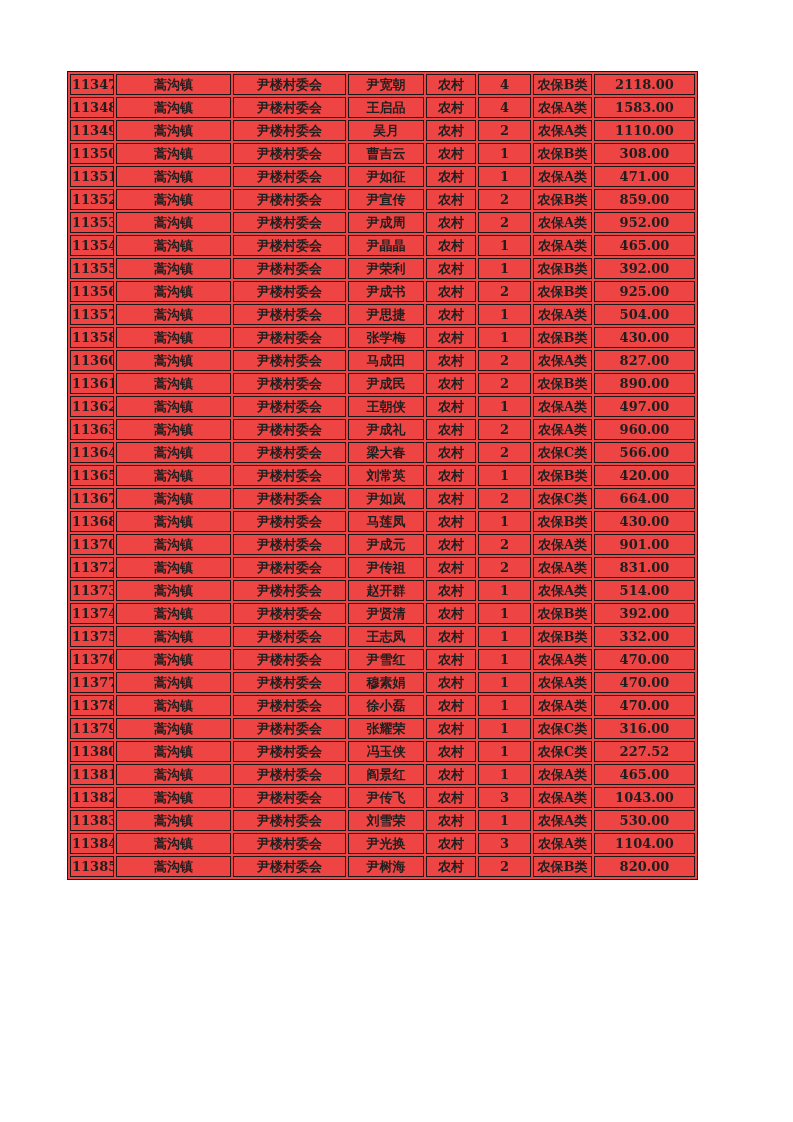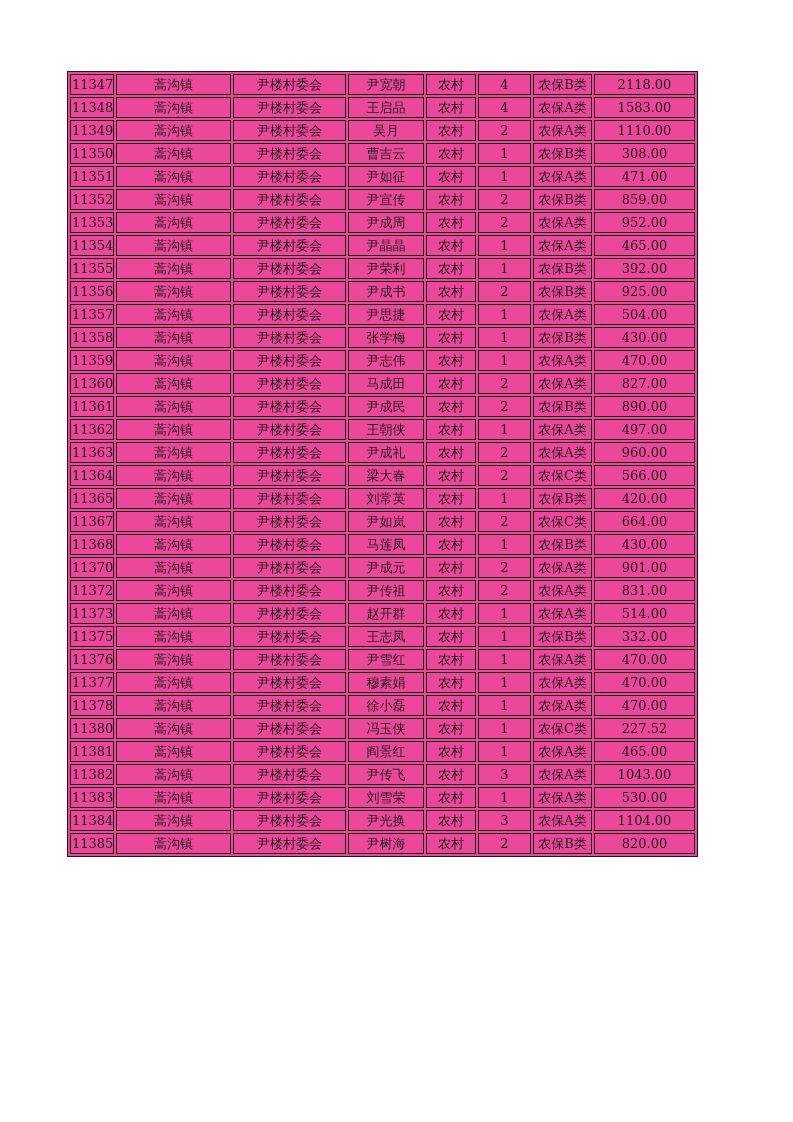--- a/index.html
+++ b/index.html
@@ -17,21 +17,22 @@
   }
   table.roster {
     position: absolute;
     left: 67px;
     top: 71px;
     width: 631px;
     table-layout: fixed;
     border-collapse: separate;
     border-spacing: 2px;
     border: 1px solid #1a1a1a;
-    background: #ec4899;
+    background: #ef4444;
+    font-weight: bold;
   }
   table.roster td {
     box-sizing: border-box;
     border: 1px solid #1a1a1a;
     height: 20.8px;
     padding: 0 1px;
     text-align: center;
     vertical-align: middle;
     font-size: 13px;
     line-height: 19px;
@@ -170,30 +171,20 @@
           <td>11358</td>
           <td>蒿沟镇</td>
           <td>尹楼村委会</td>
           <td>张学梅</td>
           <td>农村</td>
           <td>1</td>
           <td>农保B类</td>
           <td>430.00</td>
         </tr>
         <tr>
-          <td>11359</td>
-          <td>蒿沟镇</td>
-          <td>尹楼村委会</td>
-          <td>尹志伟</td>
-          <td>农村</td>
-          <td>1</td>
-          <td>农保A类</td>
-          <td>470.00</td>
-        </tr>
-        <tr>
           <td>11360</td>
           <td>蒿沟镇</td>
           <td>尹楼村委会</td>
           <td>马成田</td>
           <td>农村</td>
           <td>2</td>
           <td>农保A类</td>
           <td>827.00</td>
         </tr>
         <tr>
@@ -290,20 +281,30 @@
           <td>11373</td>
           <td>蒿沟镇</td>
           <td>尹楼村委会</td>
           <td>赵开群</td>
           <td>农村</td>
           <td>1</td>
           <td>农保A类</td>
           <td>514.00</td>
         </tr>
         <tr>
+          <td>11374</td>
+          <td>蒿沟镇</td>
+          <td>尹楼村委会</td>
+          <td>尹贤清</td>
+          <td>农村</td>
+          <td>1</td>
+          <td>农保B类</td>
+          <td>392.00</td>
+        </tr>
+        <tr>
           <td>11375</td>
           <td>蒿沟镇</td>
           <td>尹楼村委会</td>
           <td>王志凤</td>
           <td>农村</td>
           <td>1</td>
           <td>农保B类</td>
           <td>332.00</td>
         </tr>
         <tr>
@@ -328,20 +329,30 @@
         </tr>
         <tr>
           <td>11378</td>
           <td>蒿沟镇</td>
           <td>尹楼村委会</td>
           <td>徐小磊</td>
           <td>农村</td>
           <td>1</td>
           <td>农保A类</td>
           <td>470.00</td>
+        </tr>
+        <tr>
+          <td>11379</td>
+          <td>蒿沟镇</td>
+          <td>尹楼村委会</td>
+          <td>张耀荣</td>
+          <td>农村</td>
+          <td>1</td>
+          <td>农保C类</td>
+          <td>316.00</td>
         </tr>
         <tr>
           <td>11380</td>
           <td>蒿沟镇</td>
           <td>尹楼村委会</td>
           <td>冯玉侠</td>
           <td>农村</td>
           <td>1</td>
           <td>农保C类</td>
           <td>227.52</td>

